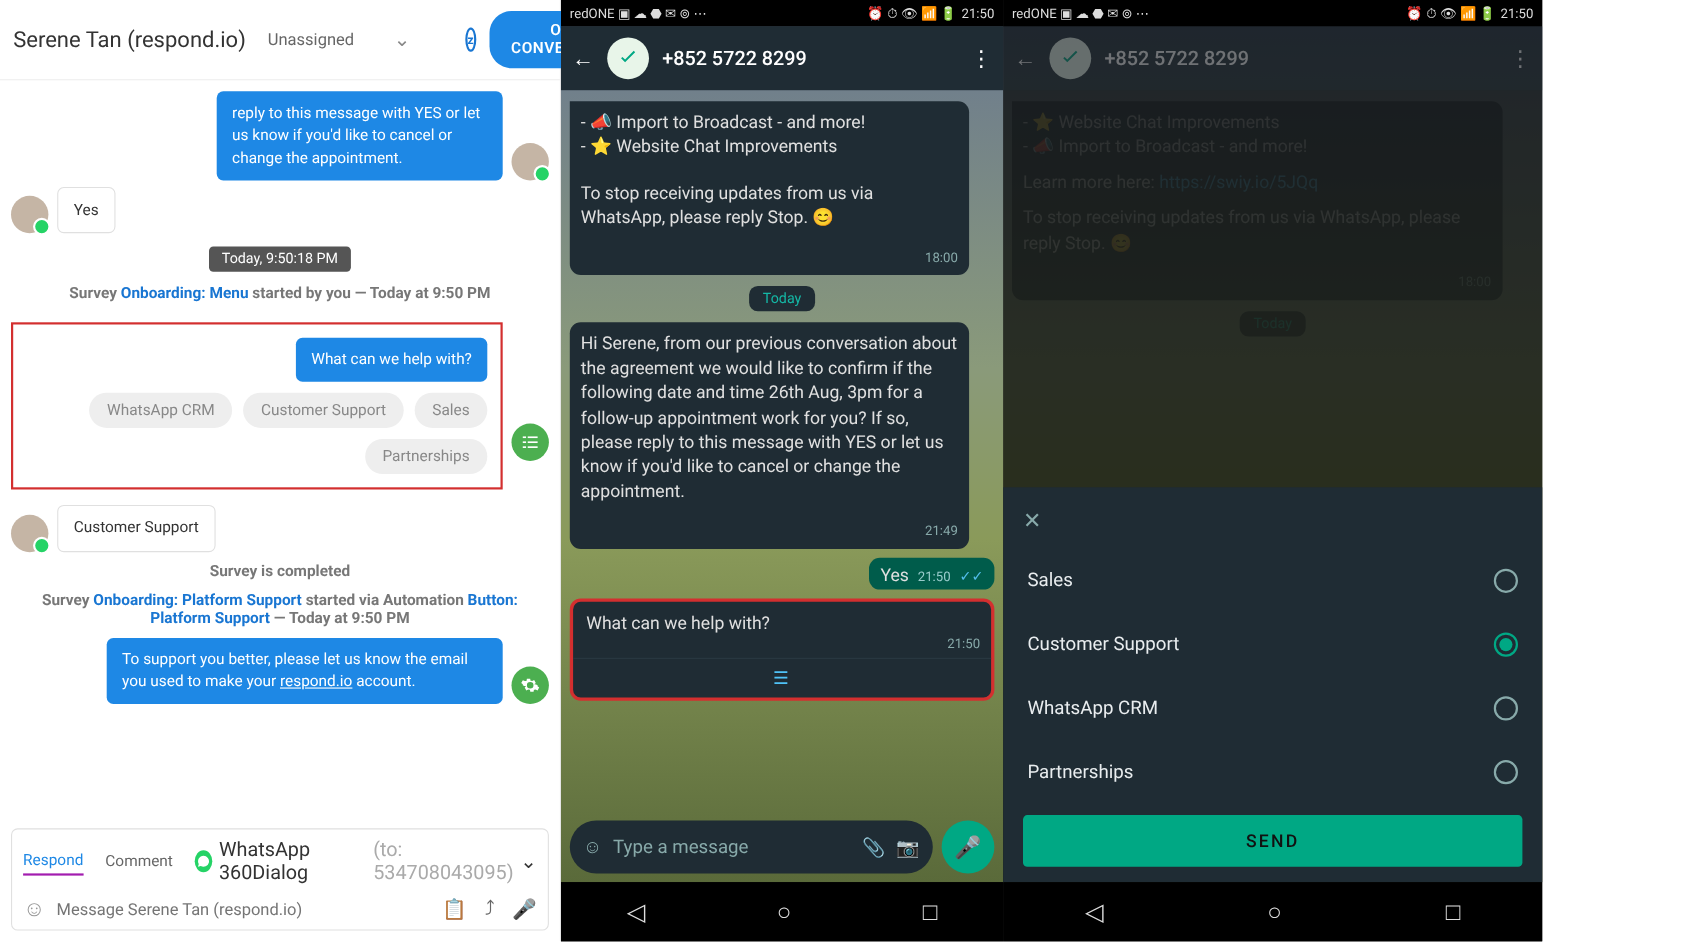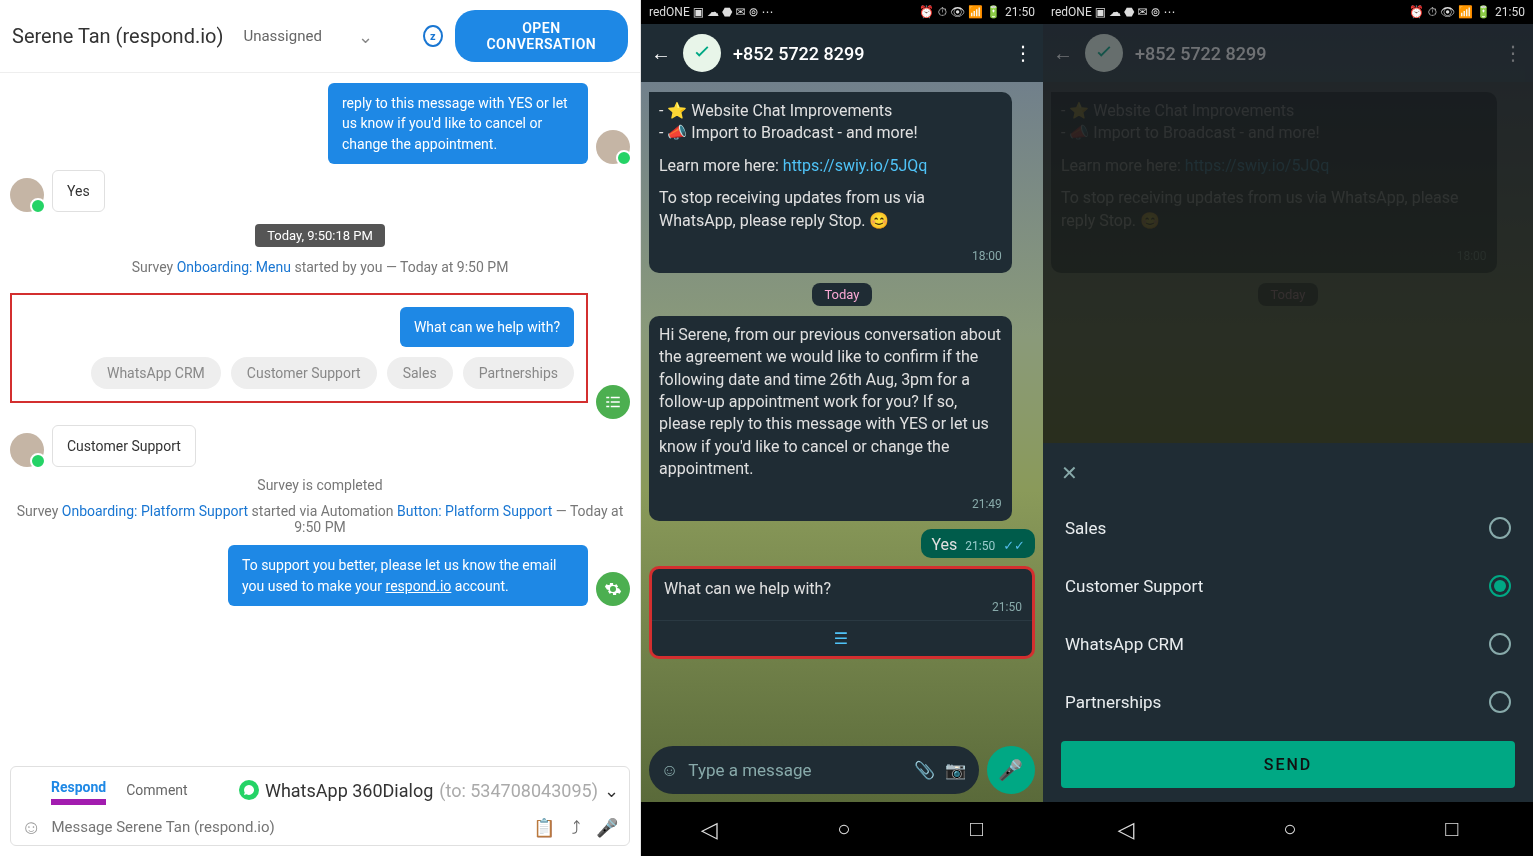--- a/index.html
+++ b/index.html
@@ -1,18 +1,18 @@
 <!DOCTYPE html>
 <html><head>
 <meta charset="utf-8">
 <style>
 * { margin:0; padding:0; box-sizing:border-box; font-family:-apple-system,BlinkMacSystemFont,"Segoe UI",Roboto,Arial,sans-serif; }
 body { width:1533px; height:856px; background:#fff; display:flex; overflow:hidden; }
 .panel { height:856px; position:relative; }
-.p1 { width:641px; background:#fff; border-right:1px solid #e5e5e5; display:flex; flex-direction:column; }
+.p1 { width:510px; background:#fff; border-right:1px solid #e5e5e5; display:flex; flex-direction:column; }
 .p2 { width:402px; background:#000; position:relative; }
 .p3 { width:490px; background:#000; position:relative; }
 
 
 .p1-header { display:flex; align-items:center; padding:10px 12px; border-bottom:1px solid #eee; gap:12px; }
 .p1-title { font-size:20px; font-weight:400; color:#333; flex:0 0 auto; }
 .p1-select { display:flex; align-items:center; gap:6px; color:#666; font-size:15px; padding:4px 8px; cursor:pointer; }
 .p1-select::after { content:"⌄"; color:#888; font-size:18px; margin-left:30px; }
 .snooze-ic { width:22px; height:22px; border:2px solid #1976d2; border-radius:50%; display:flex; align-items:center; justify-content:center; color:#1976d2; font-size:11px; font-weight:bold; margin-left:30px; }
 .open-btn { background:#1e88e5; color:#fff; border:none; border-radius:20px; padding:10px 20px; font-size:14px; font-weight:600; letter-spacing:0.5px; margin-left:auto; }
@@ -21,33 +21,33 @@
 .p1-body { flex:1; overflow:hidden; padding:4px 10px 0 10px; }
 .msg-row { display:flex; align-items:flex-end; margin:6px 0; }
 .msg-row.right { justify-content:flex-end; }
 .avatar { width:34px; height:34px; border-radius:50%; background:#c5b5a5; position:relative; flex:0 0 auto; }
 .avatar .badge { position:absolute; bottom:-2px; right:-2px; width:16px; height:16px; border-radius:50%; background:#25d366; border:2px solid #fff; }
 .bubble { padding:10px 14px; border-radius:6px; max-width:260px; font-size:14px; line-height:1.45; }
 .bubble.blue { background:#1e88e5; color:#fff; }
 .bubble.white { background:#fff; border:1px solid #e0e0e0; color:#333; margin-left:8px; }
 .date-pill { background:#555; color:#fff; font-size:13px; padding:4px 12px; border-radius:4px; display:inline-block; }
 .center { text-align:center; margin:12px 0; }
-.sys-text { color:#777; font-size:14px; text-align:center; margin:10px 0; }
+.sys-text { color:#777; font-size:14px; text-align:center; margin:10px 0;font-weight:bold; }
 .sys-text .link { color:#1976d2; }
 .redbox { border:2px solid #d32f2f; padding:12px; margin:8px 0; display:flex; flex-direction:column; align-items:flex-end; gap:10px; }
 .chips { display:flex; flex-wrap:wrap; gap:10px; justify-content:flex-end; }
 .chip { background:#eee; color:#888; font-size:14px; padding:8px 16px; border-radius:20px; }
 .bot-avatar { width:34px; height:34px; border-radius:50%; background:#4caf50; display:flex; align-items:center; justify-content:center; color:#fff; font-size:16px; }
 .msg-blue-link { text-decoration:underline; }
 
 
 .p1-footer { border:1px solid #e0e0e0; border-radius:6px; margin:10px; padding:8px 10px 6px 10px; }
 .tabs { display:flex; gap:20px; align-items:center; font-size:14px; }
 .tab { color:#666; padding:4px 0; }
-.tab.active { color:#1e88e5; font-weight:700; border-bottom:6px solid #a21caf;margin-left:30px; }
+.tab.active { color:#1e88e5; font-weight:400; border-bottom:2px solid #a21caf; }
 .channel { margin-left:auto; display:flex; align-items:center; gap:6px; font-size:18px; color:#333;justify-content:space-between; }
 .channel .wa { width:20px; height:20px; border-radius:50%; background:#25d366; display:flex; align-items:center; justify-content:center; }
 .channel .to { color:#aaa; }
 .input-row { display:flex; align-items:center; margin-top:10px; gap:10px; }
 .input-row input { flex:1; border:none; outline:none; font-size:15px; color:#888; }
 .smile { color:#999; font-size:20px; }
 .footer-icons { display:flex; gap:16px; color:#666; font-size:18px; margin-left:auto; }
 
 
 .phone-bg { position:absolute; top:24px; left:0; right:0; bottom:54px; background:linear-gradient(180deg,#6b7a8f 0%,#8a9a7a 40%,#8a9a5a 60%,#5a6a3a 100%); }
@@ -57,21 +57,21 @@
 .wa-header { height:58px; background:#1f2c34; display:flex; align-items:center; padding:0 10px; gap:12px; position:relative; z-index:5;}
 .wa-header .back { color:#fff; font-size:20px; }
 .wa-header .ava { width:38px; height:38px; border-radius:50%; background:#e8f5e9; display:flex; align-items:center; justify-content:center; }
 .wa-header .num { color:#fff; font-size:18px; font-weight:500; }
 .wa-header .more { margin-left:auto; color:#fff; font-size:20px; }
 .wa-body { position:relative; z-index:3; padding:6px 8px; height:calc(100% - 24px - 58px - 64px - 54px); overflow:hidden; }
 .wa-bubble-in { background:#1f2c34; color:#e0e0e0; border-radius:10px; padding:8px 10px; margin:4px 0; font-size:16px; line-height:1.4; max-width:94%; position:relative; }
 .wa-bubble-in .time { font-size:12px; color:#8aa; text-align:right; margin-top:16px; }
 .wa-bubble-out { background:#005c4b; color:#e0e0e0; border-radius:10px; padding:6px 10px 4px 10px; margin:4px 0; font-size:16px; float:right; display:flex; align-items:baseline; gap:8px; }
 .wa-bubble-out .tick { color:#53bdeb; font-size:13px; }
-.wa-date { display:inline-block; background:#1f2c34; color:#f9a8d4; font-size:13px; padding:4px 12px; border-radius:8px; margin:6px auto; }
+.wa-date { display:inline-block; background:#1f2c34; color:#14b8a6; font-size:13px; padding:4px 12px; border-radius:8px; margin:6px auto; }
 .wa-date-wrap { text-align:center; clear:both; }
 .wa-link { color:#4fc3f7; }
 .wa-input-bar { position:absolute; bottom:54px; left:0; right:0; height:64px; display:flex; align-items:center; padding:8px; gap:8px; z-index:5;}
 .wa-input { flex:1; background:#1f2c34; border-radius:28px; height:48px; display:flex; align-items:center; padding:0 12px; gap:10px; color:#8aa; font-size:17px; }
 .mic-btn { width:48px; height:48px; border-radius:50%; background:#00a884; display:flex; align-items:center; justify-content:center; color:#fff; font-size:20px; }
 .nav-bar { position:absolute; bottom:0; left:0; right:0; height:54px; background:#000; display:flex; align-items:center; justify-content:space-around; color:#ddd; font-size:22px; z-index:6;}
 .redbox2 { border:3px solid #d32f2f; padding:0; }
 .help-card { background:#1f2c34; border-radius:10px; margin:4px 0; color:#e0e0e0; }
 .help-card .q { padding:10px 12px 2px 12px; font-size:16px; }
 .help-card .t { font-size:12px; color:#8aa; text-align:right; padding:0 10px 6px 0; }
@@ -221,24 +221,23 @@
     <div class="ava">
         <svg width="22" height="22" viewBox="0 0 24 24" fill="#00a884">
           <path d="M9 16l-4-4 1.4-1.4L9 13.2l8.6-8.6L19 6z"></path>
         </svg>
       </div>
     <div class="num">+852 5722 8299</div>
     <span class="more">⋮</span>
   </div>
   <div class="wa-body">
     <div class="wa-bubble-in" style="border-top-left-radius:0">
+      <div><span>- 📣  </span><span>Import to Broadcast - and more!</span></div>
       <div><span>- ⭐  </span><span>Website Chat Improvements</span></div>
-      <div><span>- 📣  </span><span>Import to Broadcast - and more!</span></div>
       <div style="height:10px"></div>
-      <div><span>Learn more here: </span><span class="wa-link">https://swiy.io/5JQq</span></div>
       <div style="height:10px"></div>
       <div>To stop receiving updates from us via WhatsApp, please reply Stop. 😊</div>
       <div class="time">18:00</div>
     </div>
     <div class="wa-date-wrap"><span class="wa-date">Today</span></div>
     <div class="wa-bubble-in">
       <div>Hi Serene, from our previous conversation about the agreement we would like to confirm if the following date and time 26th Aug, 3pm for a follow-up appointment work for you? If so, please reply to this message with YES or let us know if you'd like to cancel or change the appointment.</div>
       <div class="time">21:49</div>
     </div>
     <div class="clearfix">

